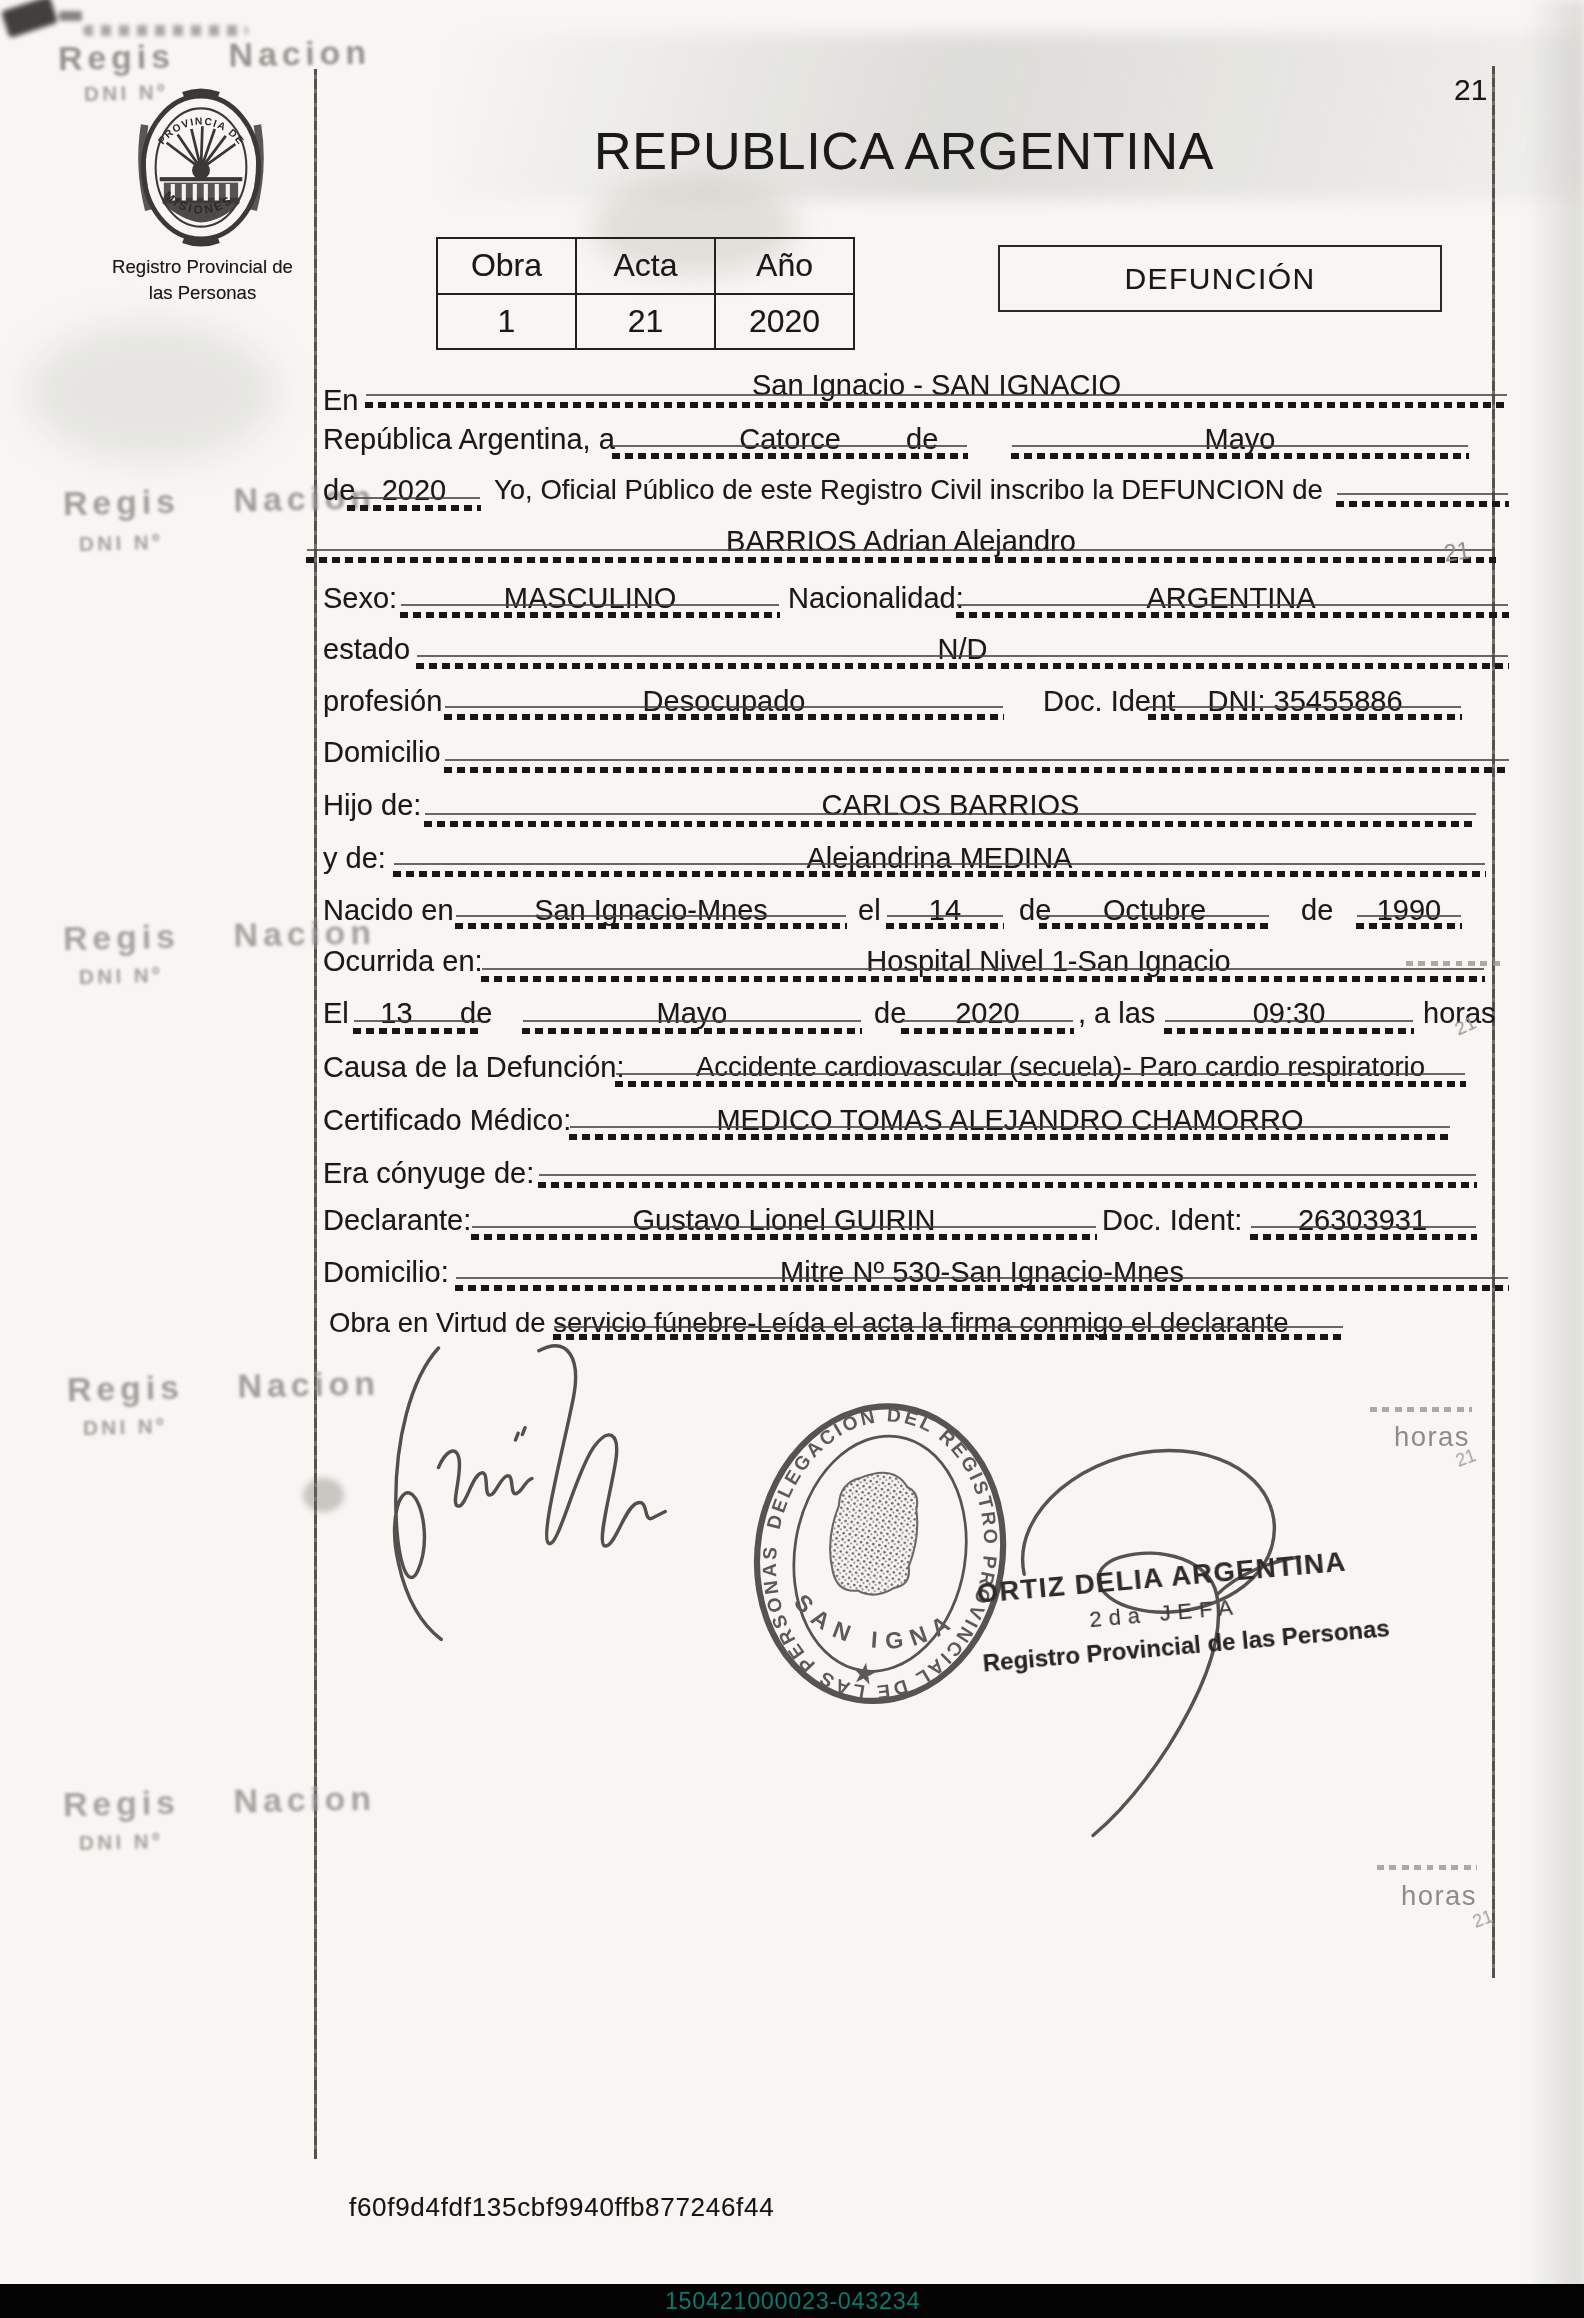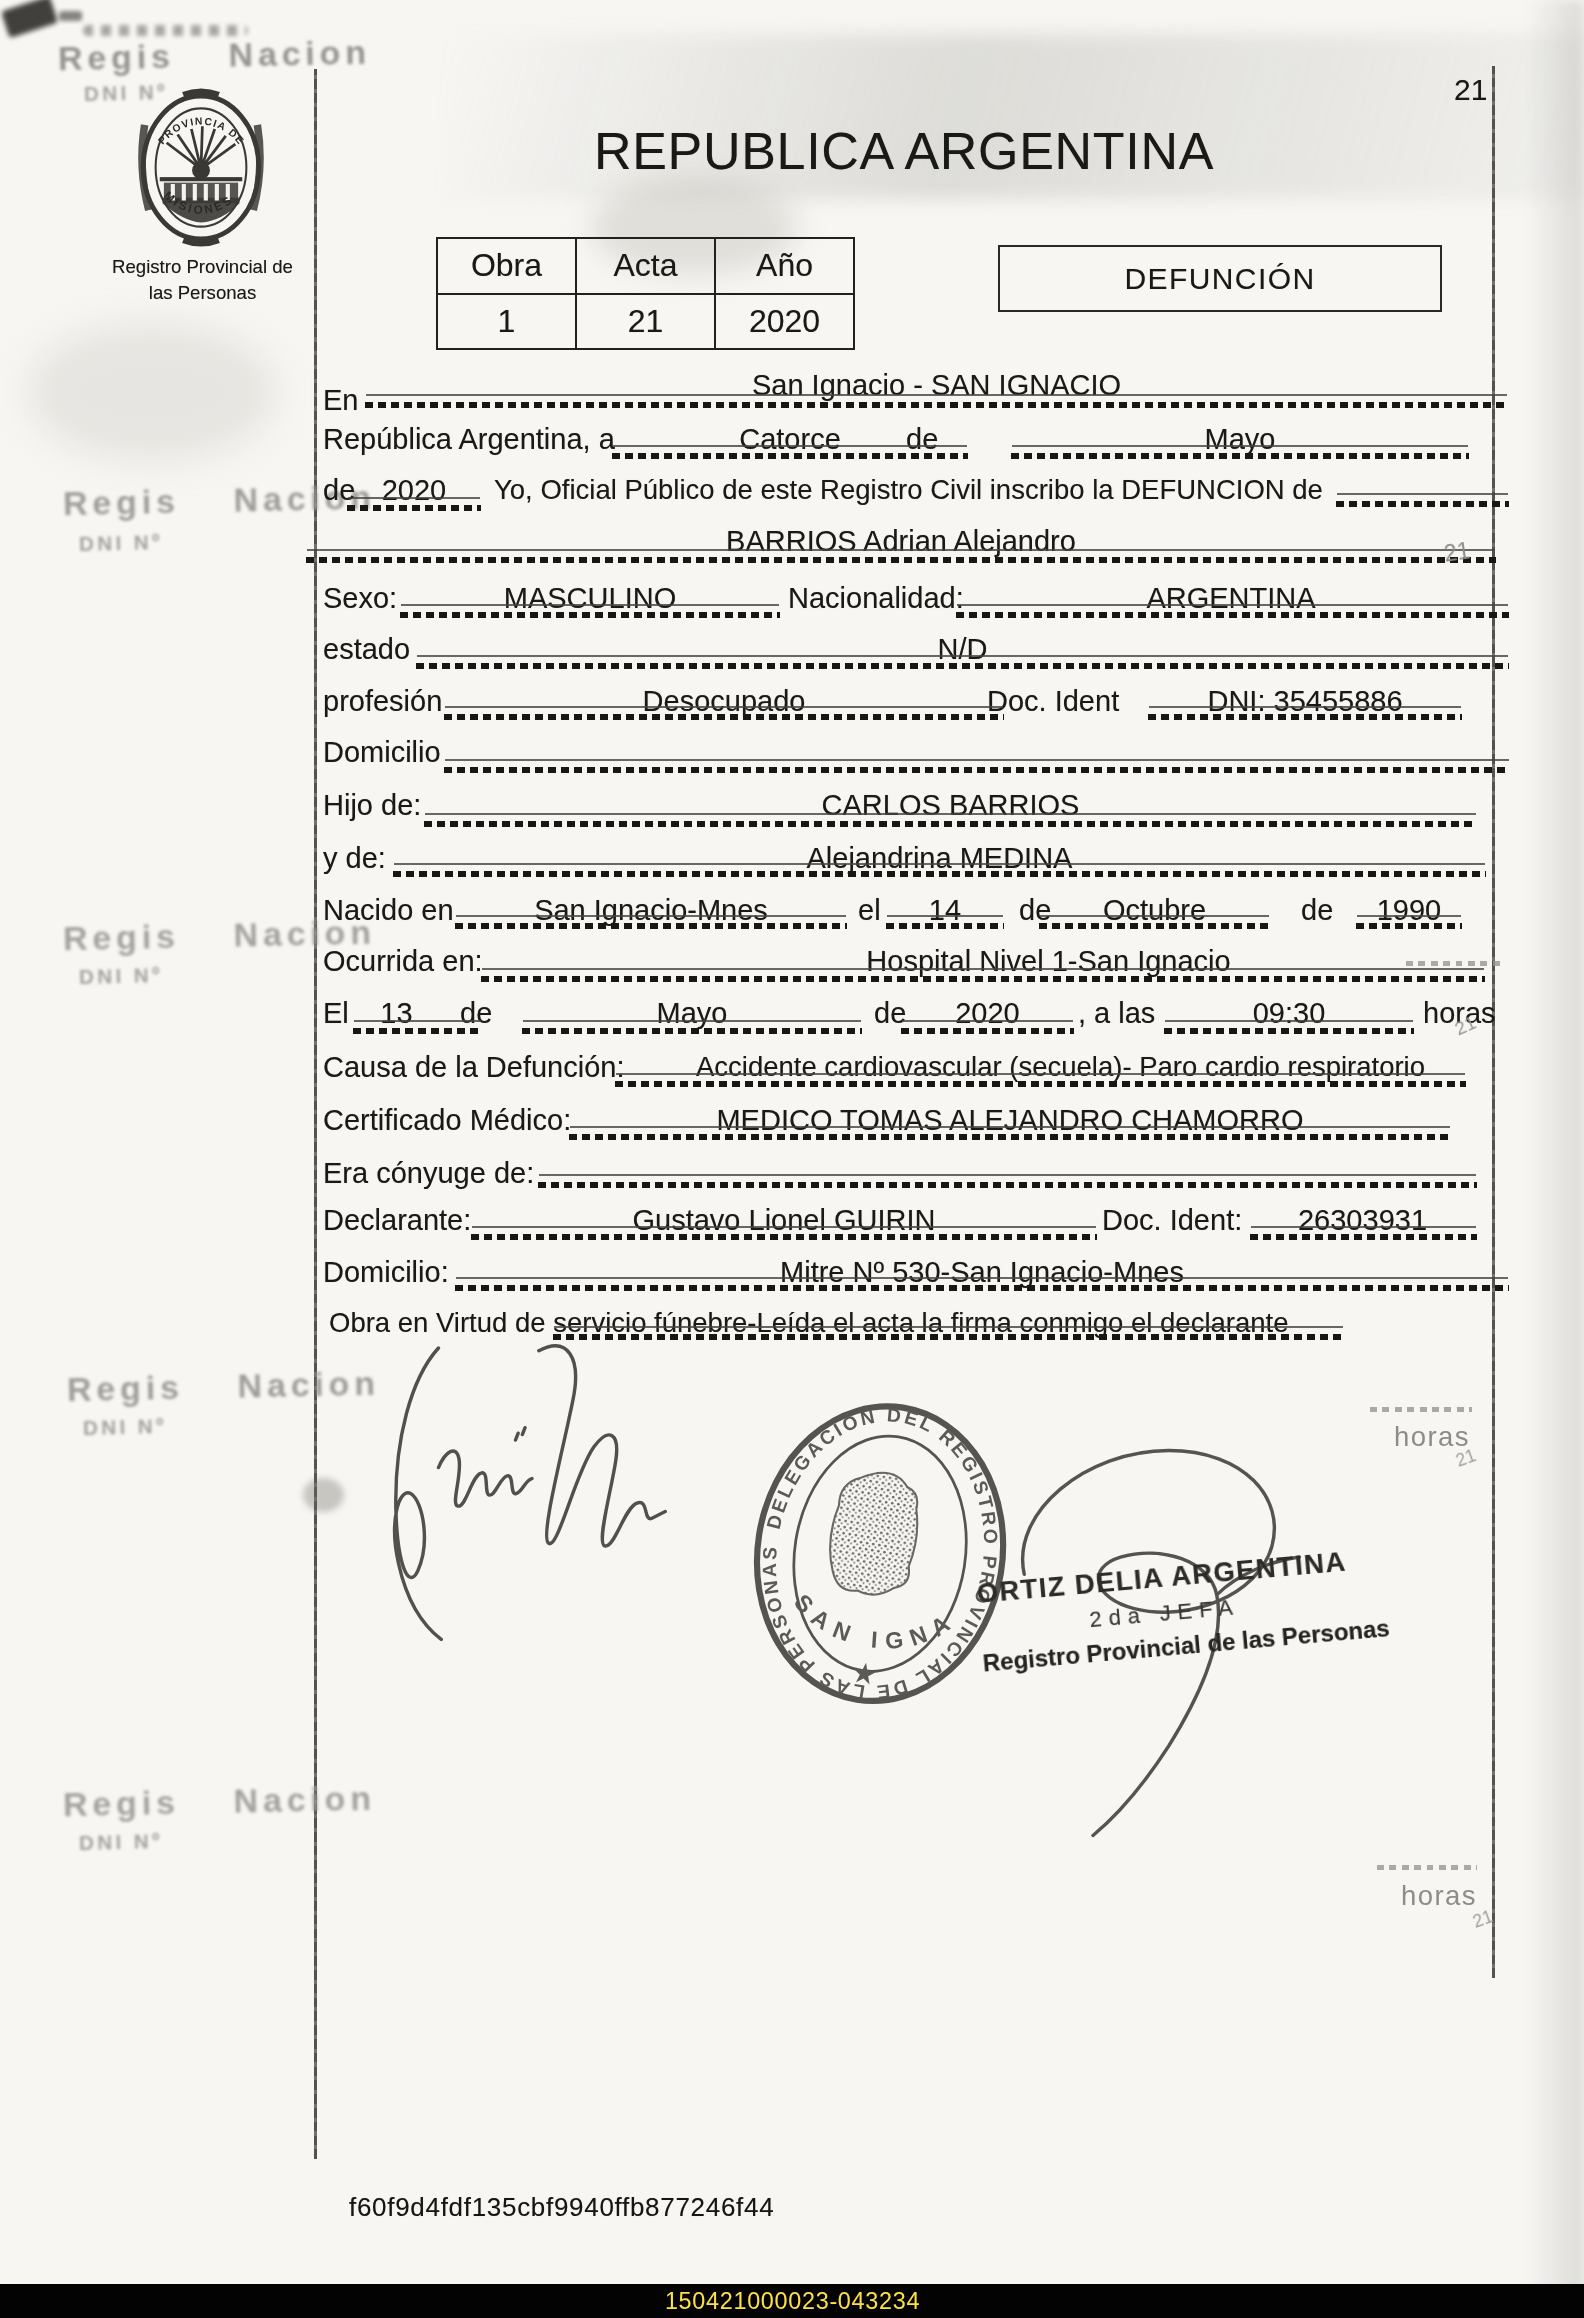--- a/index.html
+++ b/index.html
@@ -29,21 +29,21 @@
   .tr.hd{border-bottom:2.1px solid #23211e;}
   .td{flex:1;display:flex;align-items:center;justify-content:center;
       font-size:32px;color:#1a1917;text-shadow:0 0 0.7px rgba(30,28,25,.38);}
   .td + .td{border-left:2.1px solid #23211e;}
   .defbox{position:absolute;left:998px;top:245px;width:440px;height:63px;
       border:2.8px solid #2b2926;display:flex;align-items:center;justify-content:center;
       font-size:30px;letter-spacing:1.4px;color:#1a1917;text-shadow:0 0 0.7px rgba(30,28,25,.4);}
   .blotch{position:absolute;border-radius:50%;pointer-events:none;}
   .bar{position:absolute;left:0;top:2284px;width:1585px;height:34px;background:#030303;
       display:flex;align-items:center;justify-content:center;}
-  .bar span{color:#fde047;font-size:23.4px;letter-spacing:0.7px;}
+  .bar span{color:#0f766e;font-size:23.4px;letter-spacing:0.7px;}
   svg{position:absolute;overflow:visible;}
 </style>
 </head>
 <body>
 
 <div class="page">
 
   <div class="blotch" style="left:447px;top:34px;width:1138px;height:165px;border-radius:0;background:linear-gradient(105deg,rgba(168,166,160,0) 0%,rgba(168,166,160,.32) 45%,rgba(168,166,160,.08) 100%);filter:blur(8.3px);"></div>
   <div class="blotch" style="left:591px;top:179px;width:206px;height:96px;background:rgba(176,174,166,.32);filter:blur(13.8px);"></div>
   <div class="blotch" style="left:1526px;top:0;width:58px;height:2319px;border-radius:0;background:linear-gradient(90deg,rgba(150,148,142,0),rgba(150,148,142,.28));filter:blur(5.5px);"></div>
@@ -163,21 +163,21 @@
   <div class="t c" style="left:956px;top:582px;width:550px;">ARGENTINA</div>
   <div class="ul" style="left:400px;top:612px;width:380px;"></div>
   <div class="ul" style="left:956px;top:612px;width:553px;"></div>
 
   <div class="t" style="left:323px;top:633px;">estado</div>
   <div class="t c" style="left:416px;top:633px;width:1093px;">N/D</div>
   <div class="ul" style="left:416px;top:663px;width:1093px;"></div>
 
   <div class="t" style="left:323px;top:685px;">profesión</div>
   <div class="t c" style="left:444px;top:685px;width:560px;">Desocupado</div>
-  <div class="t" style="left:987px;top:685px;">Doc. Ident</div>
+  <div class="t" style="left:1043px;top:685px;">Doc. Ident</div>
   <div class="t c" style="left:1148px;top:685px;width:314px;">DNI: 35455886</div>
   <div class="ul" style="left:444px;top:714px;width:560px;"></div>
   <div class="ul" style="left:1148px;top:714px;width:314px;"></div>
 
   <div class="t" style="left:323px;top:736px;">Domicilio</div>
   <div class="ul" style="left:444px;top:767px;width:1066px;"></div>
 
   <div class="t" style="left:323px;top:789px;">Hijo de:</div>
   <div class="t c" style="left:424px;top:789px;width:1053px;">CARLOS BARRIOS</div>
   <div class="ul" style="left:424px;top:821px;width:1053px;"></div>

